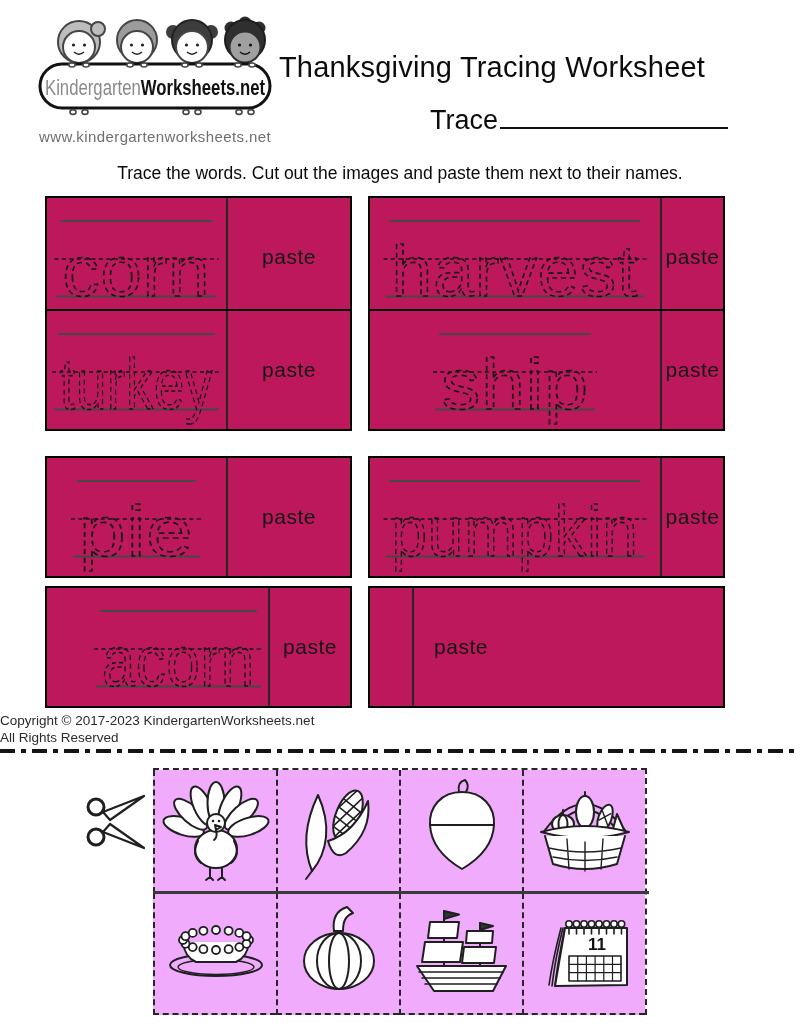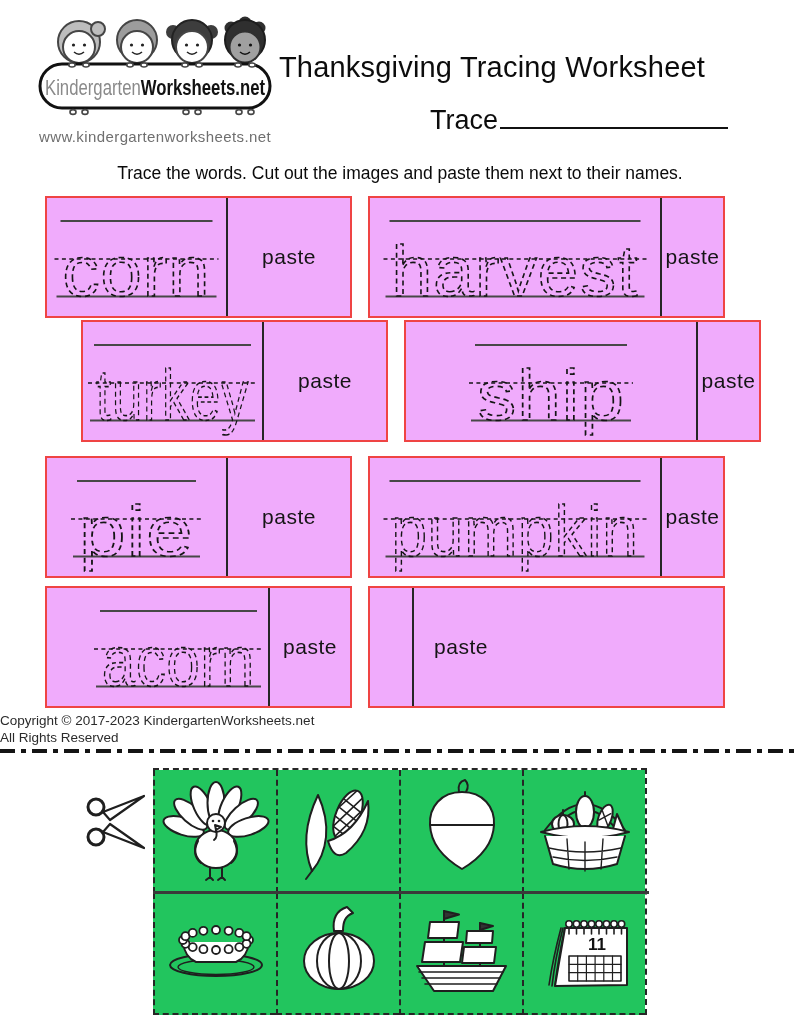--- a/index.html
+++ b/index.html
@@ -14,24 +14,24 @@
   .page-title{position:absolute;left:272px;top:36px;width:440px;text-align:center;
               font-size:29px;letter-spacing:.2px;color:#0c0c0c;margin-top:15px;}
   .name-row{position:absolute;left:430px;top:103px;font-size:27px;color:#0c0c0c;}
   .name-line{display:inline-block;width:228px;border-bottom:2.5px solid #111;height:24px;margin-left:2px;}
 
   
   .instruction{position:absolute;left:0;top:163px;width:100%;text-align:center;
                font-size:17.5px;color:#0a0a0a;}
 
   
-  .trace-cell{position:absolute;height:122px;border:2px solid #ef4444;display:flex;box-sizing:border-box;background:#f0abfc;}
+  .trace-cell{position:absolute;height:122px;border:2px solid #000000;display:flex;box-sizing:border-box;background:#be185d;}
   .cell-l{left:45px;width:307px;}
   .cell-r{left:368px;width:357px;}
-  .r1{top:196px;} .r2{top:320px;margin-left:36px;} .r3{top:456px;} .r4{top:586px;padding-left:42px;}
+  .r1{top:196px;} .r2{top:309px;} .r3{top:456px;} .r4{top:586px;padding-left:42px;}
   .word-area{flex:1 1 auto;position:relative;}
   .paste-area{border-left:2px solid #262626;display:flex;align-items:center;justify-content:center;}
   .cell-l .paste-area{width:122px;}
   .cell-r .paste-area{width:94px;}
   .paste-label{font-size:21px;letter-spacing:.5px;color:#151515;}
 
   .trace-svg{display:block;}
   .g-top,.g-base{stroke:#474747;stroke-width:2.2;}
   .g-mid{stroke:#161616;stroke-width:1.4;stroke-dasharray:4 3.4;}
   .trace-word{fill:none;stroke:#141414;stroke-width:1.6;stroke-dasharray:5 3.6;
@@ -46,21 +46,21 @@
     background:repeating-linear-gradient(90deg,#141414 0 15px,transparent 15px 21px,#141414 21px 26px,transparent 26px 32px);}
 
   
   .scissors{position:absolute;left:84px;top:786px;}
 
   
   .cutout-grid{position:absolute;left:153px;top:768px;display:grid;
                grid-template-columns:repeat(4,123px);grid-template-rows:123px 122px;
                border-top:2px dashed #262626;border-right:2px dashed #262626;}
   .cutout-cell{border-left:2px dashed #262626;border-bottom:2px dashed #262626;
-               display:flex;align-items:center;justify-content:center;background:#22c55e;}
+               display:flex;align-items:center;justify-content:center;background:#f0abfc;}
   .row-divider{position:absolute;left:153px;top:891px;width:496px;height:2.5px;background:#3a3a3a;}
 
   .art{stroke:#1f1f1f;stroke-width:2;fill:none;stroke-linecap:round;stroke-linejoin:round;}
   .art .w{fill:#ffffff;}
   .art .dk{fill:#333;stroke:#1f1f1f;}
   .cal-num{font-family:"Liberation Sans",sans-serif;font-size:17px;font-weight:bold;fill:#111;stroke:none;}
 </style>
 </head>
 <body>
 

